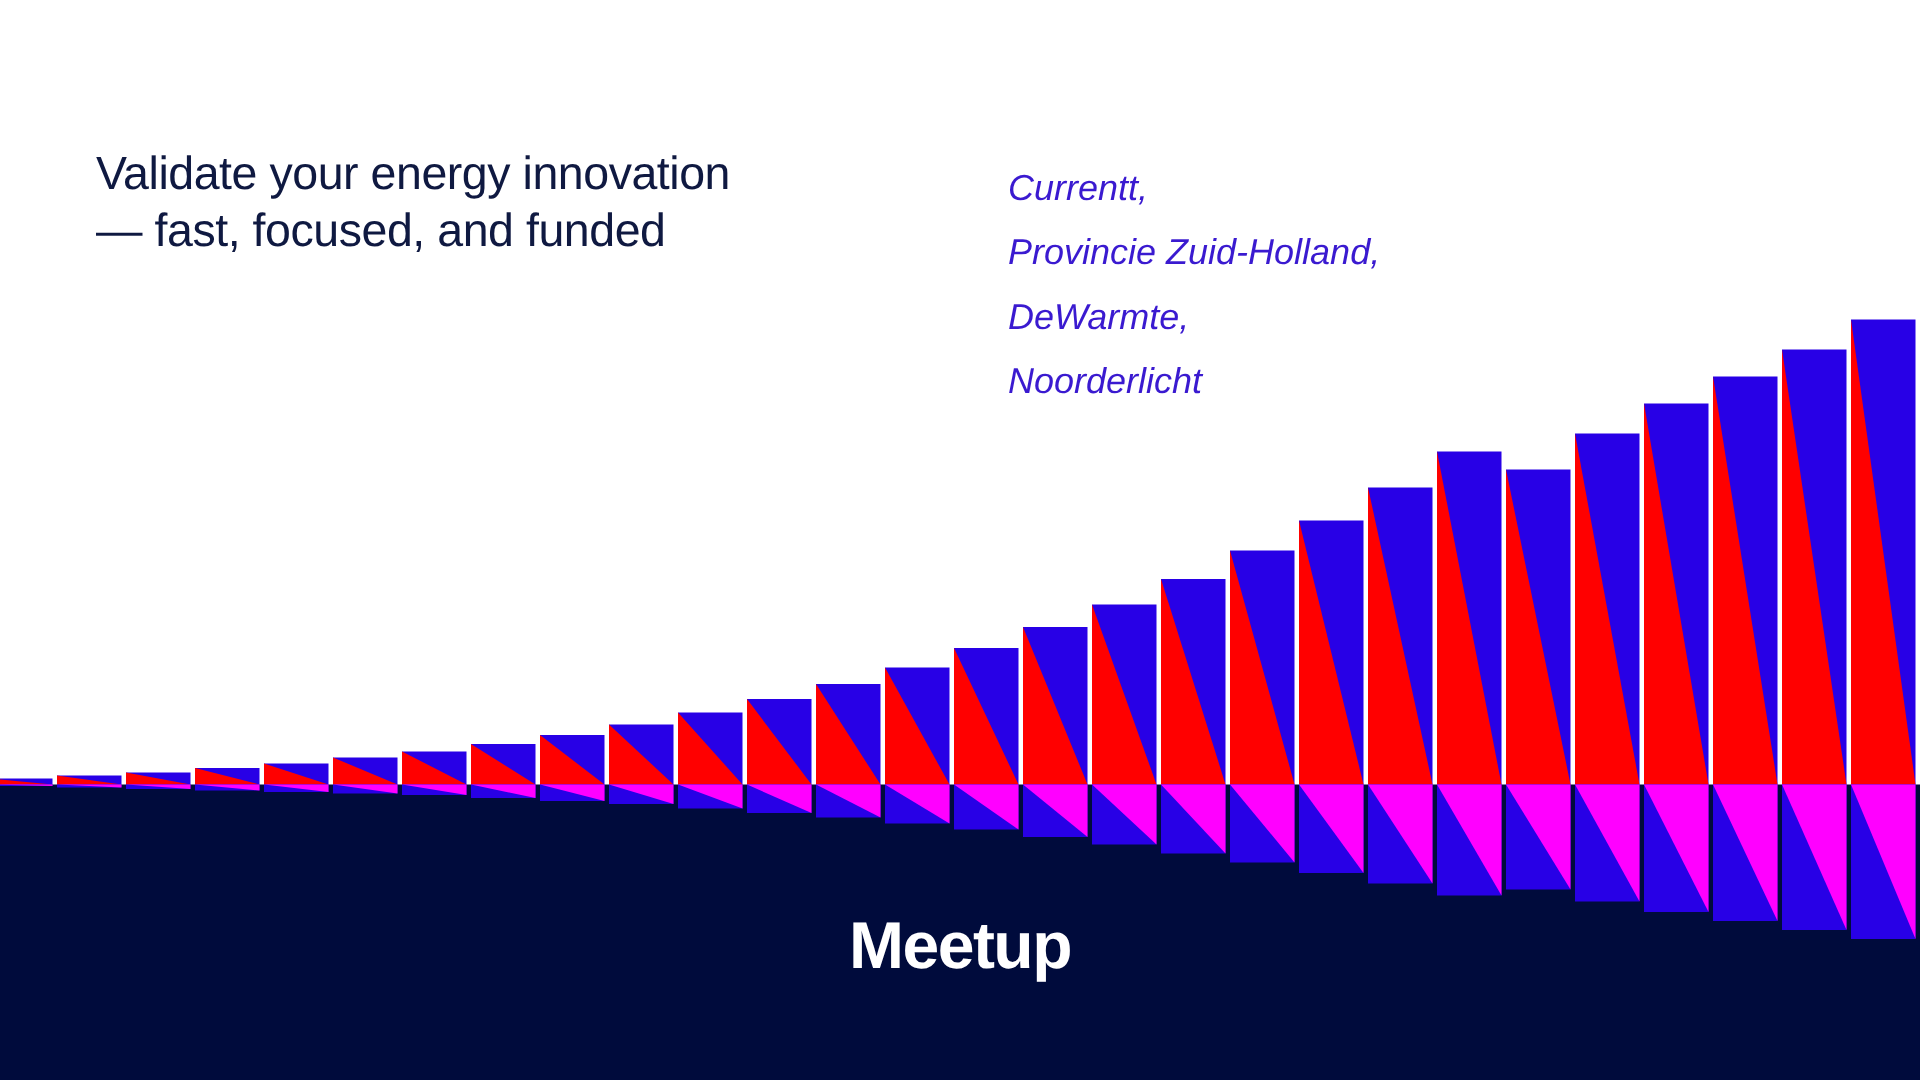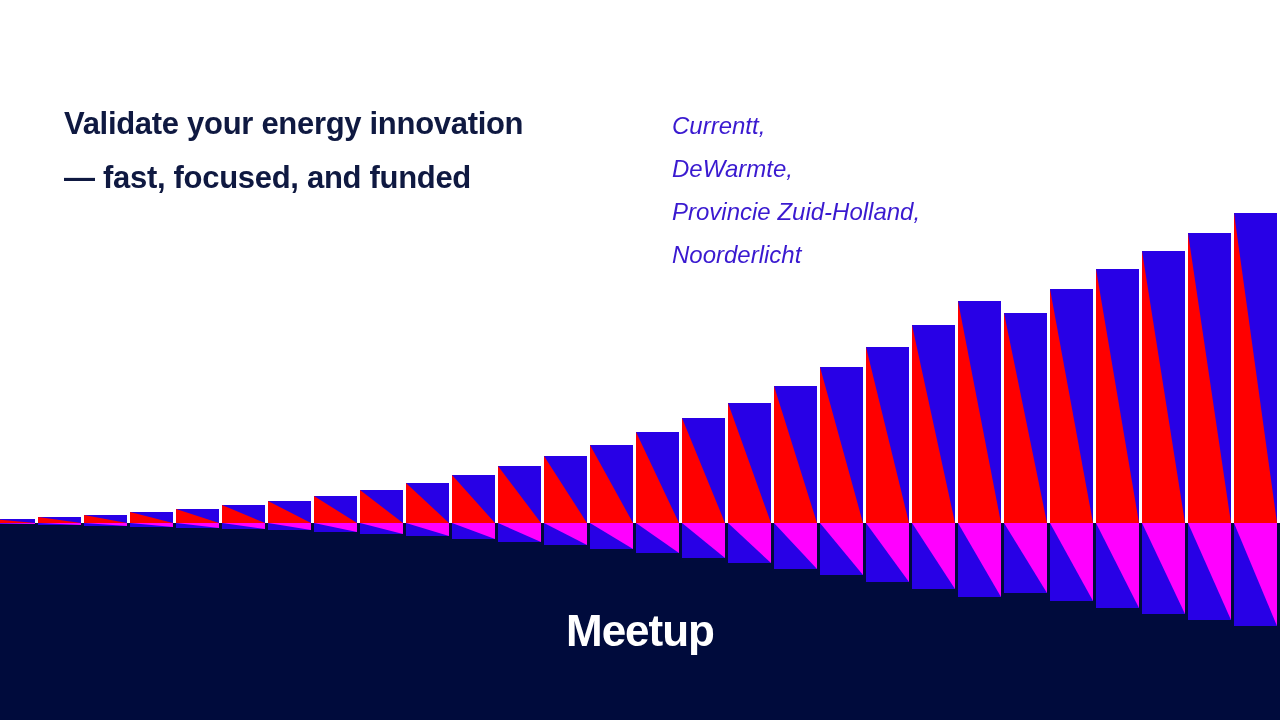--- a/index.html
+++ b/index.html
@@ -43,22 +43,22 @@
     height: 720px;
   }
 
   
   .headline {
     position: absolute;
     left: 64px;
     top: 97px;
     width: 580px;
     font-size: 31px;
-    line-height: 54px;
-    font-weight: 700;
+    line-height: 38px;
+    font-weight: 400;
     letter-spacing: -0.3px;
     color: #0f1941;
     white-space: pre-line;
   }
 
   .partner-list {
     position: absolute;
     left: 672px;
     top: 104px;
     width: 420px;
@@ -208,20 +208,20 @@
         <rect x="1234" y="523" width="43" height="103" fill="#2800e6"></rect>
         <polygon points="1234,523 1277,523 1277,626" fill="#ff00ff"></polygon>
       </svg>
   </div>
 
   <div class="headline">Validate your energy innovation
 — fast, focused, and funded</div>
 
   <div class="partner-list">
     <span class="partner-item">Currentt,</span>
+    <span class="partner-item">Provincie Zuid-Holland,</span>
     <span class="partner-item">DeWarmte,</span>
-    <span class="partner-item">Provincie Zuid-Holland,</span>
     <span class="partner-item">Noorderlicht</span>
   </div>
 
   <div class="meetup-title">Meetup</div>
 
 </div>
 
 </body></html>

